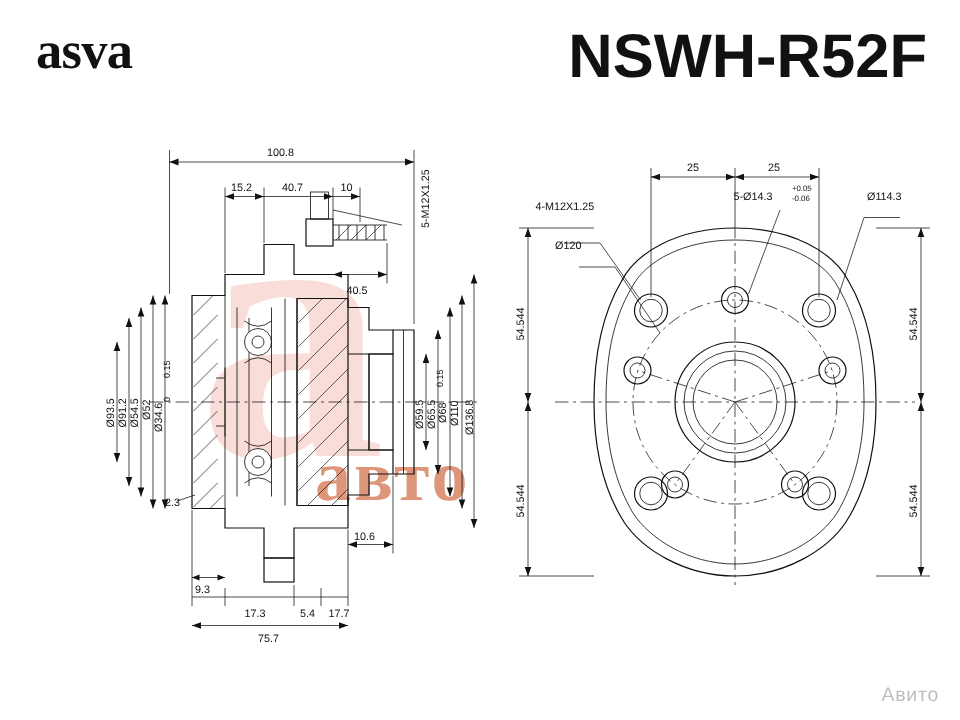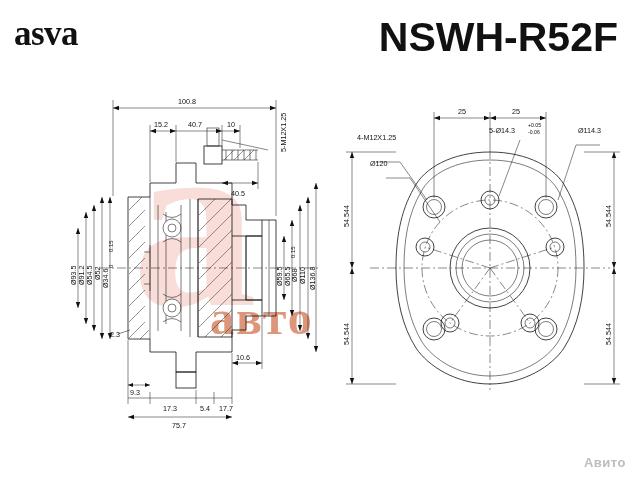--- a/index.html
+++ b/index.html
@@ -7,21 +7,21 @@
     width:640px;height:480px;
     background:#ffffff;
     font-family:"Liberation Sans", sans-serif;
     position:relative;
     overflow:hidden;
   }
   #root{position:absolute;inset:0;background:#fff;}
 
   
   .brand{
-    position:absolute;left:14px;top:14px;
+    position:absolute;left:24px;top:14px;
     font-family:"Liberation Serif", serif;
     font-weight:bold;
     font-size:35px;
     letter-spacing:-0.5px;
     color:#111;
   }
   .partno{
     position:absolute;right:22px;top:14px;
     font-family:"Liberation Sans", sans-serif;
     font-weight:bold;
@@ -52,21 +52,21 @@
     font-size:48px;
     font-family:"Liberation Serif", serif;
     color:#c2410c;
     opacity:.55;
     letter-spacing:2px;
   }
   .wm-small{
     right:14px;bottom:10px;
     font-size:13px;
     color:#c9c9c9;
-    font-weight:bold;
+    font-weight:normal;
     opacity:1;
     letter-spacing:.5px;
   }
   .wm-small .av{color:#bdbdbd;}
 
   
   svg#dwg{position:absolute;left:0;top:0;width:640px;height:480px;}
   svg#dwg text{font-family:"Liberation Sans", sans-serif;font-size:7.2px;fill:#111;}
   .ln{stroke:#111;fill:none;stroke-width:.8;}
   .ln-t{stroke:#111;fill:none;stroke-width:.55;}

